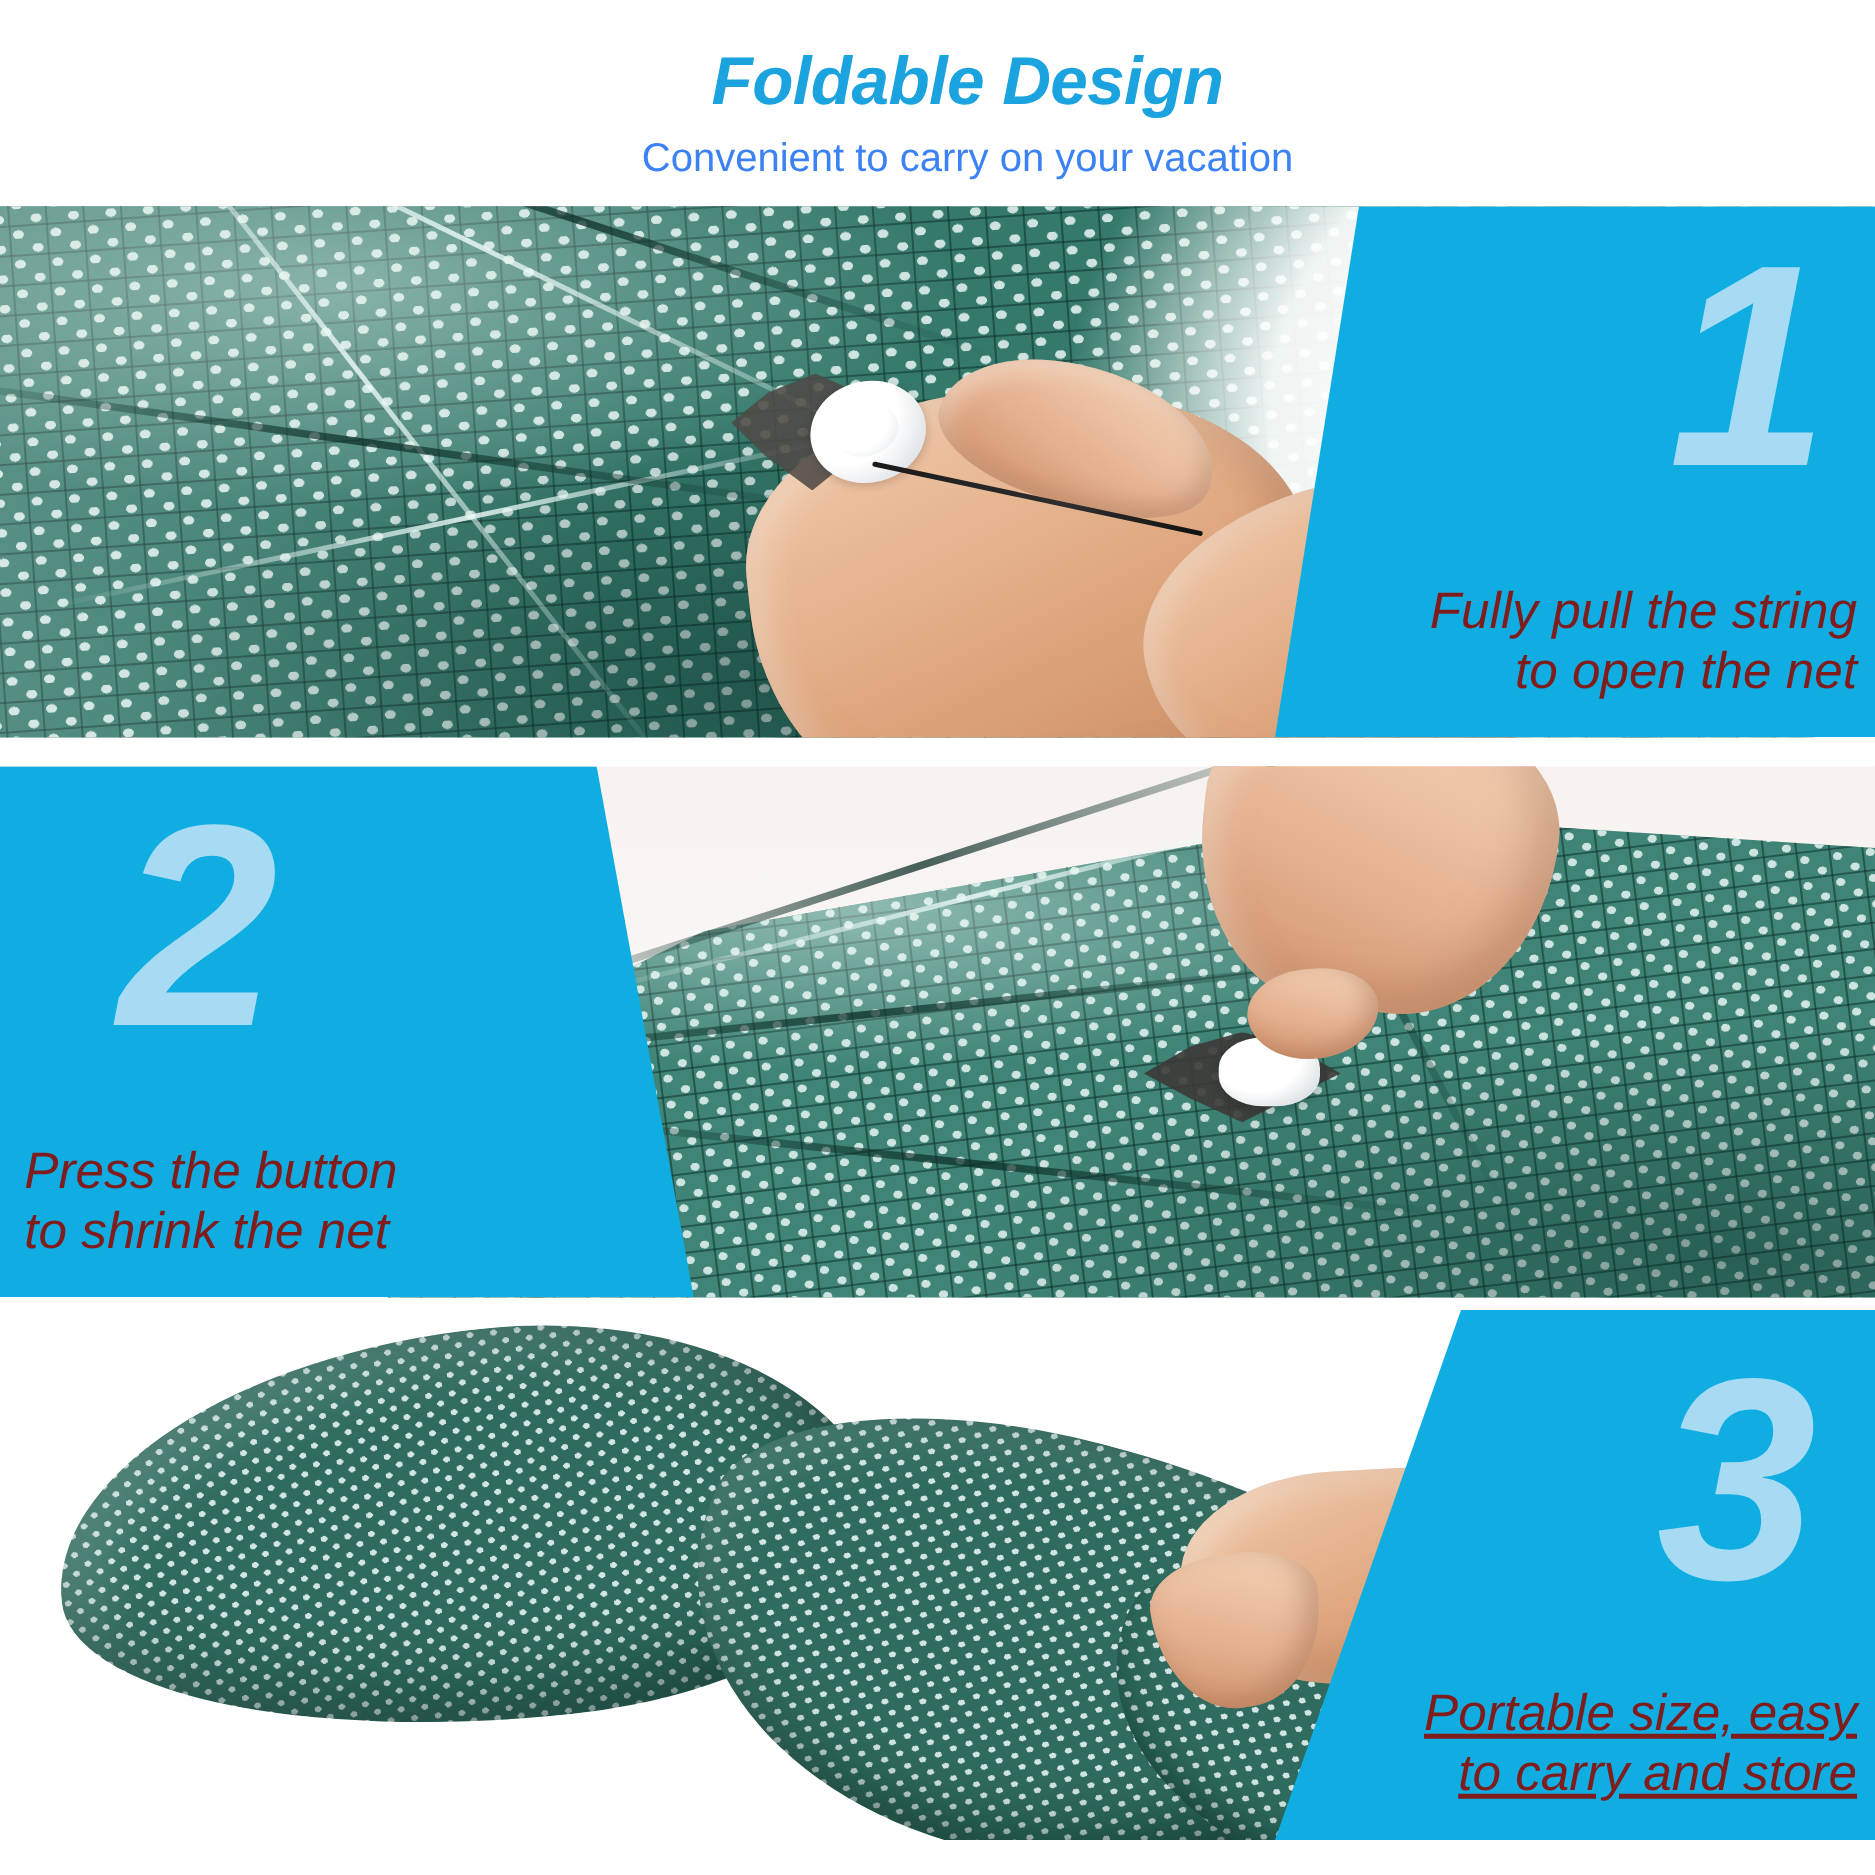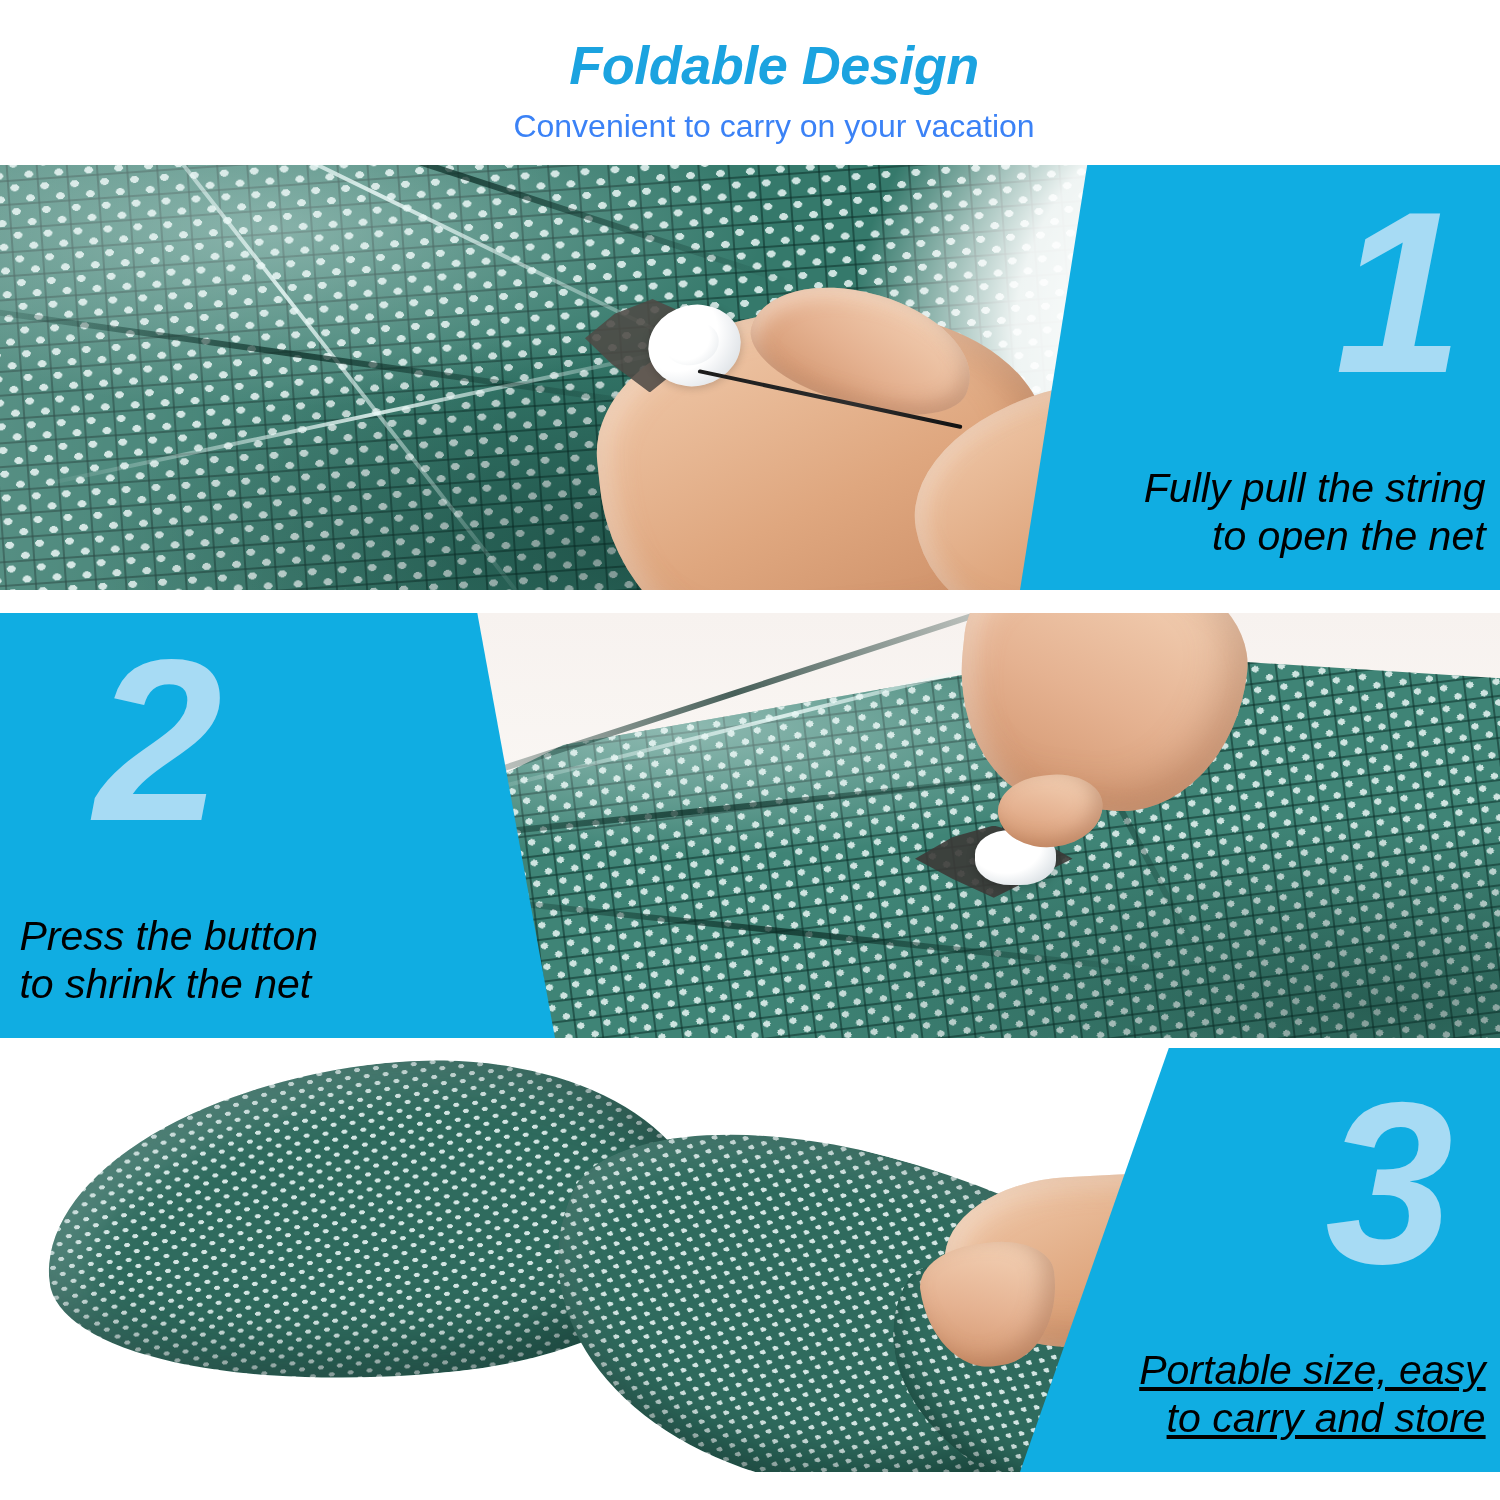--- a/index.html
+++ b/index.html
@@ -237,21 +237,21 @@
     color:#A7DBF4;
     font-size:230px; font-weight:bold; font-style:italic;
     line-height:1; letter-spacing:-6px; user-select:none;
   }
   #num-1 { right:9%;  top:3%; }
   #num-2 { left:17%;  top:3%; }
   #num-3 { right:11%; top:5%; }
 
   .step-text {
     position:absolute; bottom:7%;
-    color:#000000; font-style:italic; font-weight:normal;
+    color:#7f1d1d; font-style:italic; font-weight:normal;
     font-size:41px; line-height:1.16; white-space:pre-line;
   }
   #text-1 { right:3%;  text-align:right; }
   #text-2 { left:3.5%; text-align:left; }
   #text-3 { right:3%;  text-align:right;text-decoration:underline; }
 </style>
 </head>
 <body>
 
 <div class="page">

